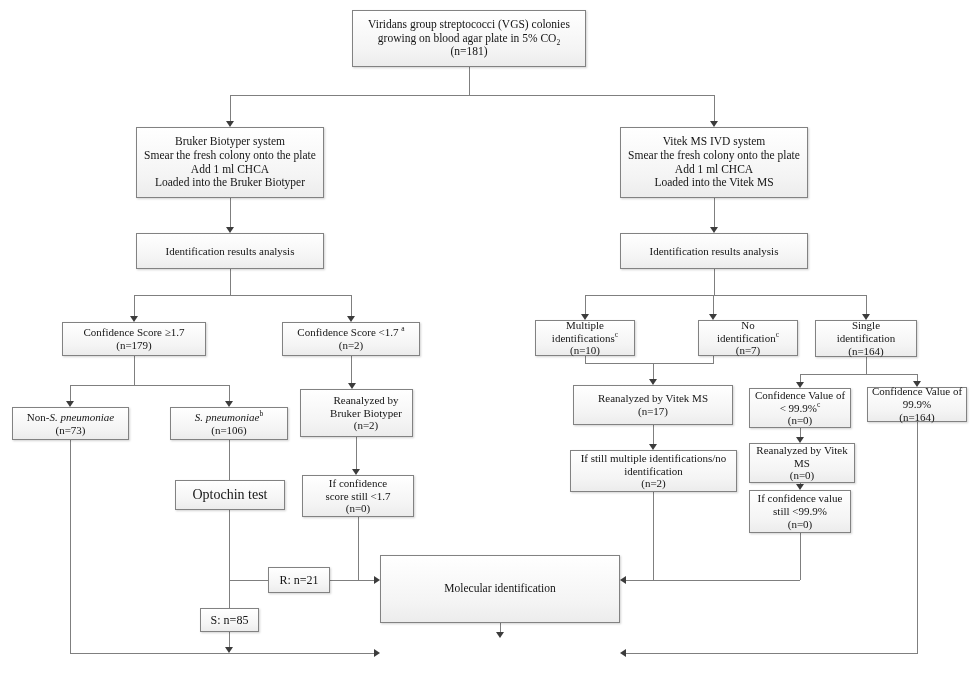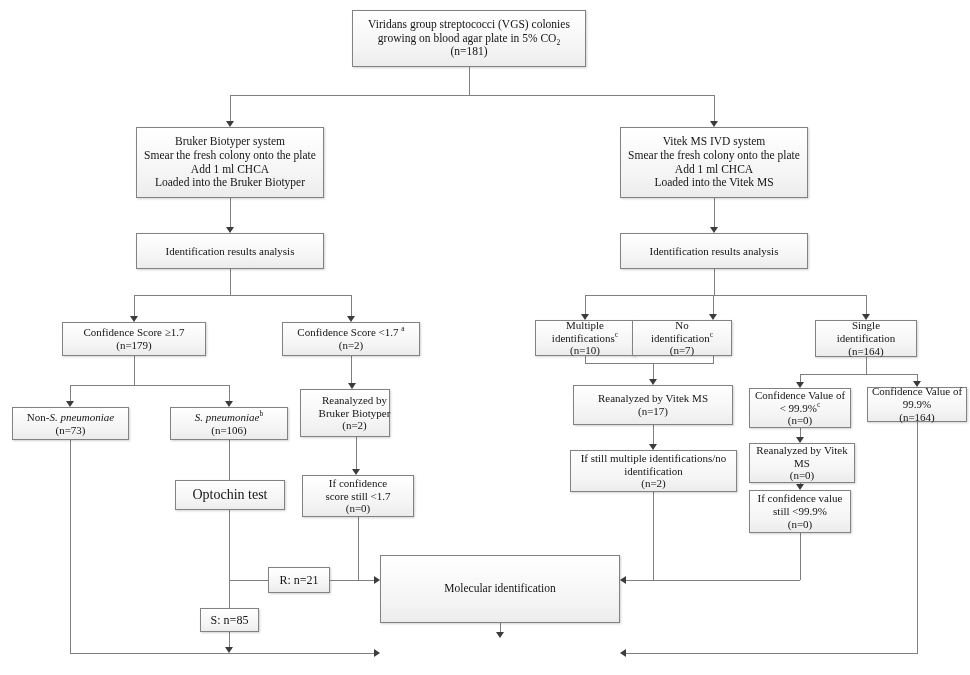--- a/index.html
+++ b/index.html
@@ -135,39 +135,39 @@
       <div class="line"><span>(n=2)</span></div>
     </div>
     <div class="node node-non_pneumo" style="left: 12px; top: 407px; width: 117px; height: 33px;">
       <div class="line"><span>Non-</span><span class="i">S. pneumoniae</span></div>
       <div class="line"><span>(n=73)</span></div>
     </div>
     <div class="node node-pneumo" style="left: 170px; top: 407px; width: 118px; height: 33px;">
       <div class="line"><span class="i">S. pneumoniae</span><sup>b</sup></div>
       <div class="line"><span>(n=106)</span></div>
     </div>
-    <div class="node node-reanalyzed_bruker" style="left: 300px; top: 389px; width: 90px; height: 48px; padding-left: 19px;">
+    <div class="node node-reanalyzed_bruker" style="left: 300px; top: 389px; width: 113px; height: 48px; padding-left: 19px;">
       <div class="line"><span>Reanalyzed by</span></div>
       <div class="line"><span>Bruker Biotyper</span></div>
       <div class="line"><span>(n=2)</span></div>
     </div>
     <div class="node node-optochin" style="left: 175px; top: 480px; width: 110px; height: 30px;">
       <div class="line"><span>Optochin test</span></div>
     </div>
     <div class="node node-if_score_still" style="left: 302px; top: 475px; width: 112px; height: 42px;">
       <div class="line"><span>If confidence</span></div>
       <div class="line"><span>score still &lt;1.7</span></div>
       <div class="line"><span>(n=0)</span></div>
     </div>
     <div class="node node-multiple_id" style="left: 535px; top: 320px; width: 100px; height: 36px;">
       <div class="line"><span>Multiple</span></div>
       <div class="line"><span>identifications</span><sup>c</sup></div>
       <div class="line"><span>(n=10)</span></div>
     </div>
-    <div class="node node-no_id" style="left: 632px; top: 320px; width: 100px; height: 36px; text-align: right;">
+    <div class="node node-no_id" style="left: 698px; top: 320px; width: 100px; height: 36px; text-align: right;">
       <div class="line"><span>No</span></div>
       <div class="line"><span>identification</span><sup>c</sup></div>
       <div class="line"><span>(n=7)</span></div>
     </div>
     <div class="node node-single_id" style="left: 815px; top: 320px; width: 102px; height: 37px;">
       <div class="line"><span>Single</span></div>
       <div class="line"><span>identification</span></div>
       <div class="line"><span>(n=164)</span></div>
     </div>
     <div class="node node-reanalyzed_vitek17" style="left: 573px; top: 385px; width: 160px; height: 40px;">

